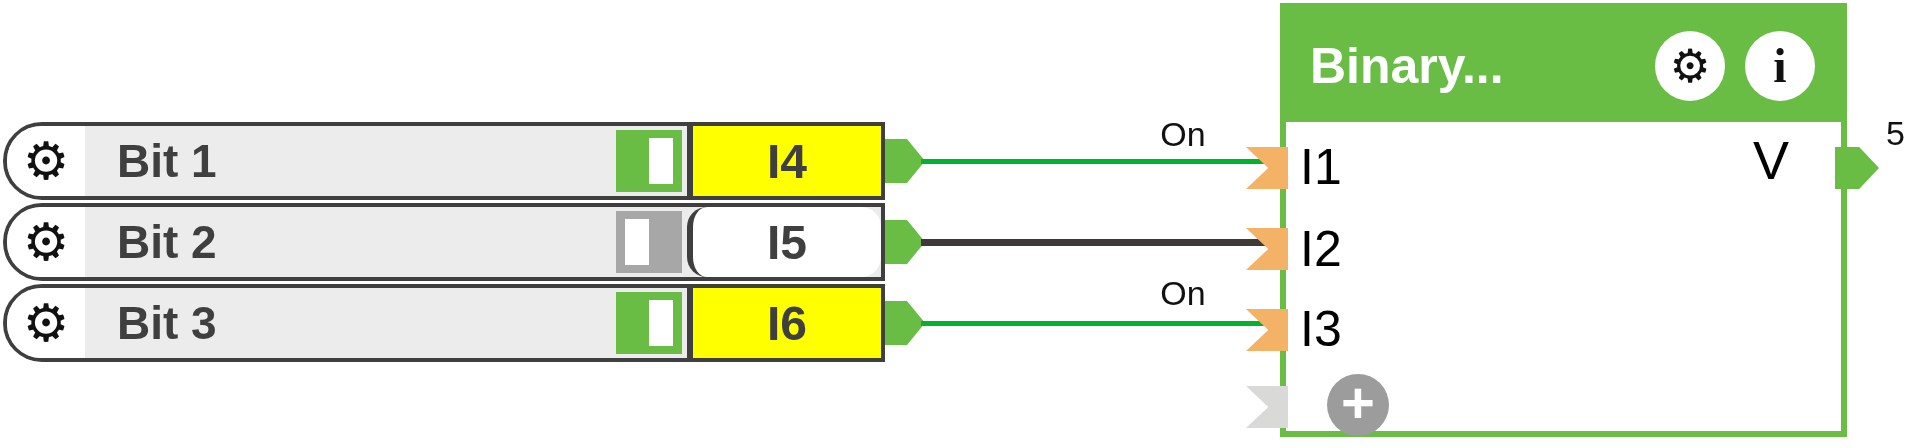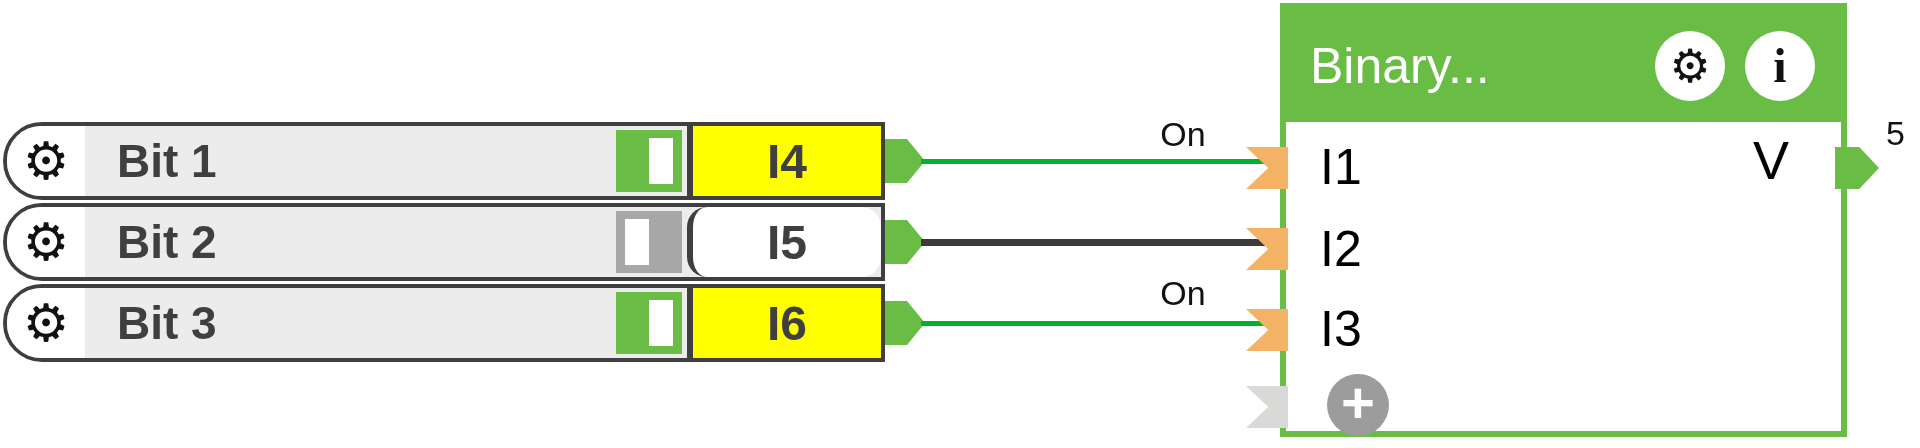--- a/index.html
+++ b/index.html
@@ -57,34 +57,34 @@
 
   
   .func-block{
     position:absolute;left:1280px;top:3px;width:567px;height:434px;
     box-sizing:border-box;border:6px solid var(--green);background:#fff;
   }
   .func-header{
     height:113px;background:var(--green);display:flex;align-items:center;
     box-sizing:border-box;padding:0 26px 0 24px;
   }
-  .func-title{color:#fff;font-weight:normal;font-size:50px;white-space:nowrap;}
+  .func-title{color:#fff;font-weight:bold;font-size:50px;white-space:nowrap;}
   .icon-circle{
     width:70px;height:70px;border-radius:50%;background:#fff;flex:none;
     display:flex;align-items:center;justify-content:center;
   }
   .gear-circle{margin-left:auto;}
   .gear-circle .gear-glyph{font-size:46px;}
   .info-circle{margin-left:20px;}
   .info-glyph{
     font-family:"Liberation Serif",serif;font-weight:bold;
     font-size:48px;color:#111;line-height:1;
   }
   .block-input-label{
-    position:absolute;left:34px;font-size:50px;color:#000;line-height:56px;
+    position:absolute;left:14px;font-size:50px;color:#000;line-height:56px;
   }
   .v-label{position:absolute;right:52px;top:121px;font-size:54px;color:#000;line-height:60px;}
   .in-pin{
     position:absolute;left:-40px;width:42px;height:42px;
     clip-path:polygon(0 0,100% 0,100% 100%,0 100%,53% 50%);
   }
   .in-pin.orange{background:var(--connector-orange);}
   .in-pin.gray{background:var(--connector-gray);}
   .out-pin{
     position:absolute;right:-38px;top:138px;width:44px;height:42px;background:var(--green);

